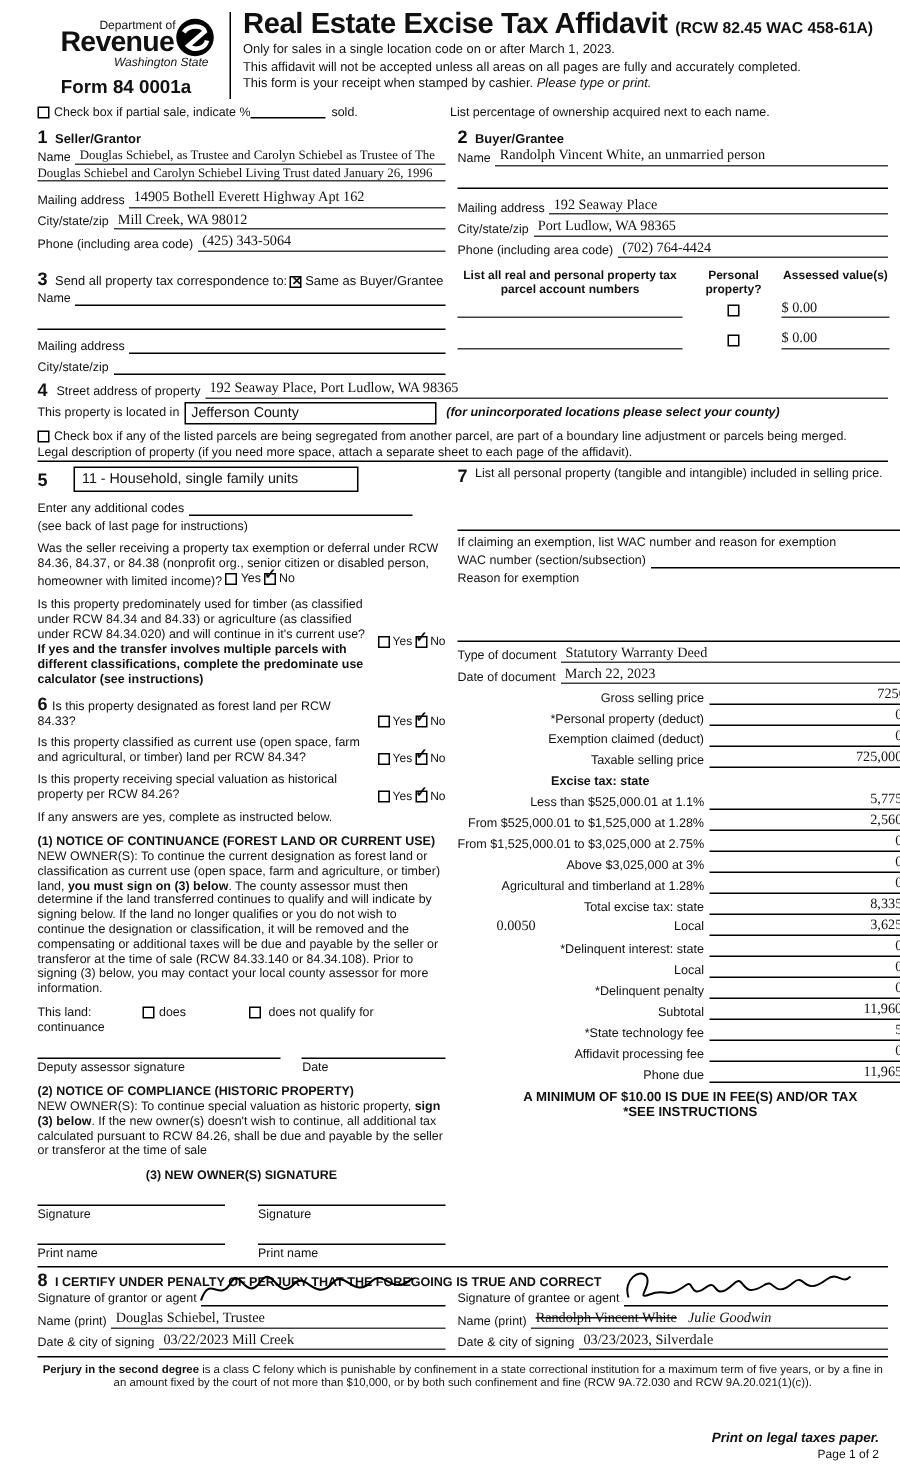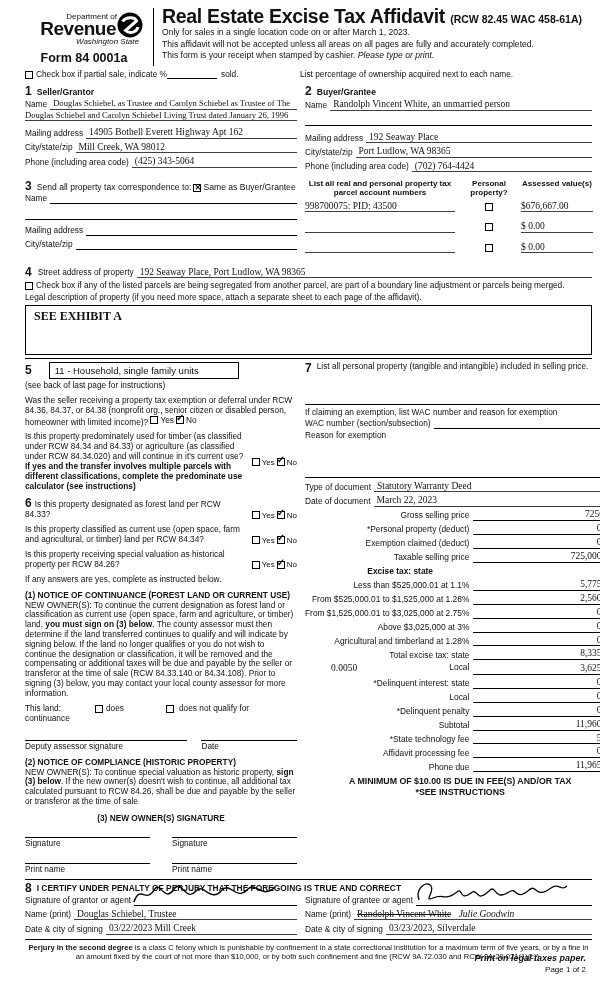--- a/index.html
+++ b/index.html
@@ -200,62 +200,63 @@
           <span class="blank grow"></span>
         </div>
     </div>
     <div class="rcol">
       <div class="pt-head">
         <div class="pt-c1">List all real and personal property tax parcel account numbers</div>
         <div class="pt-c2">Personal property?</div>
         <div class="pt-c3">Assessed value(s)</div>
       </div>
       <div class="pt-row">
-        <span class="pt-c1 val ul">998700075: PID: 43500</span>
-        <span class="pt-c2"><span class="cb"></span></span>
-        <span class="pt-c3 val ul">$676,667.00</span>
-      </div>
-      <div class="pt-row">
         <span class="pt-c1 val ul"></span>
         <span class="pt-c2"><span class="cb"></span></span>
         <span class="pt-c3 val ul">$ 0.00</span>
       </div>
       <div class="pt-row">
         <span class="pt-c1 val ul"></span>
         <span class="pt-c2"><span class="cb"></span></span>
         <span class="pt-c3 val ul">$ 0.00</span>
       </div>
     </div>
   </div>
 
   <div class="mt4">
     <div class="fld">
       <span class="sec-num">4</span>
       <span class="lbl">Street address of property</span>
       <span class="val ul grow">192 Seaway Place, Port Ludlow, WA 98365</span>
     </div>
+    <div class="fld mt2" style="align-items:center">
+      <span class="lbl">This property is located in</span>
+      <span style="border:1px solid #000; width:168px; padding:1px 4px; font-size:9.5px">Jefferson County</span>
+      <span class="bi" style="font-size:8.3px; margin-left:4px">(for unincorporated locations please select your county)</span>
+    </div>
     <div class="mt3" style="display:flex; gap:3px; align-items:flex-start">
       <span class="cb" style="margin-top:1px"></span>
       <span class="small-note">Check box if any of the listed parcels are being segregated from another parcel, are part of a boundary line adjustment or parcels being merged.</span>
     </div>
     <div class="small-note mt2">Legal description of property (if you need more space, attach a separate sheet to each page of the affidavit).</div>
-    <div class="legal-box">
-      <span class="val">SEE EXHIBIT A</span>
-    </div>
   </div>
 
   <hr class="full-rule">
 
   <div class="two-col">
 
     <div class="lcol">
       <div style="display:flex; align-items:center; gap:14px">
         <span class="sec-num">5</span>
         <span class="use-box">11 - Household, single family units</span>
       </div>
+      <div class="fld mt6" style="width:92%">
+          <span class="lbl">Enter any additional codes</span>
+          <span class="blank grow"></span>
+        </div>
       <div class="small-note mt2">(see back of last page for instructions)</div>
       <div class="para">
         <span>Was the seller receiving a property tax exemption or deferral under RCW 84.36, 84.37, or 84.38 (nonprofit org., senior citizen or disabled person, homeowner with limited income)?</span>
         <span class="yn">
             <span class="cb"></span> 
             <span>Yes</span> 
             <span class="cb">
               <span class="mk">✓</span>
             </span> 
             <span>No</span>

